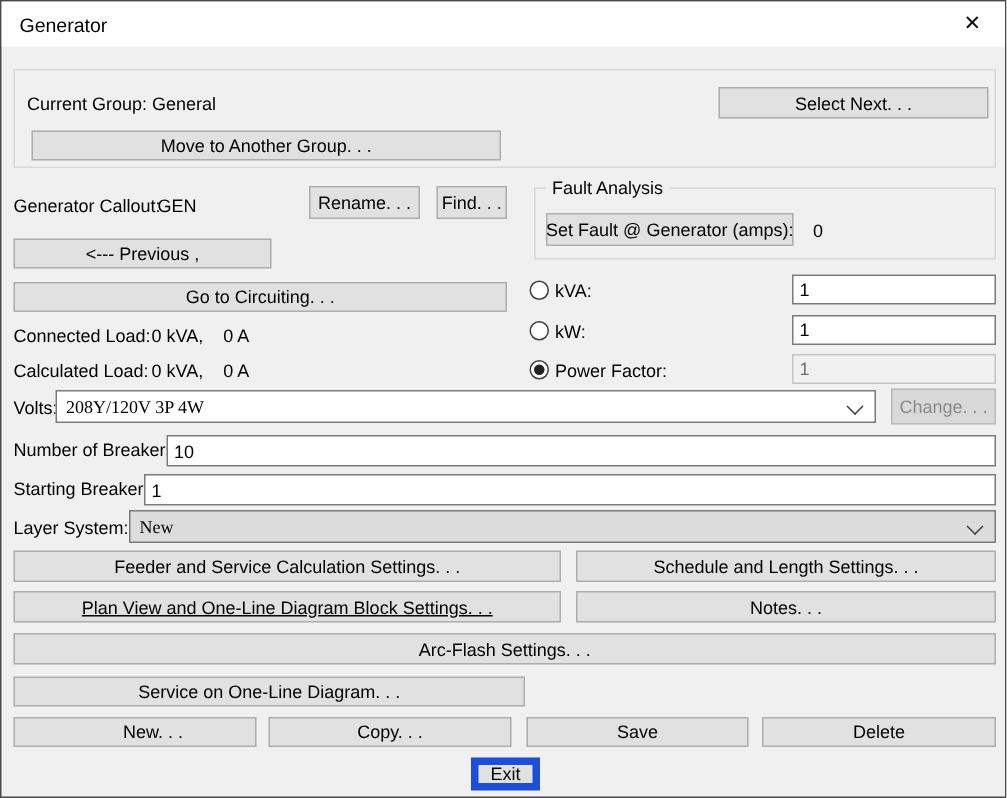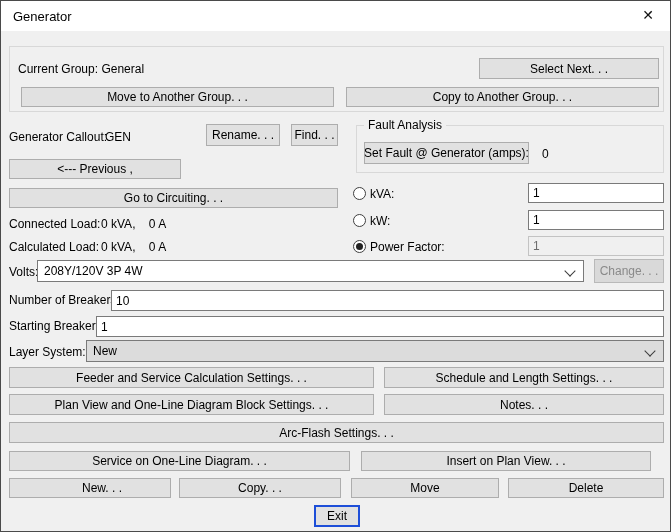--- a/index.html
+++ b/index.html
@@ -4,28 +4,28 @@
 <style>
   html,body { margin:0; padding:0; background:#fff; font-family:"Liberation Sans", sans-serif; }
   .window { position:relative; width:669px; height:530px; border:1px solid #4a4a4a; background:#f0f0f0; overflow:hidden; }
   .titlebar { position:absolute; left:0; top:0; width:100%; height:30px; background:#ffffff; }
   .title { position:absolute; left:12px; top:8px; font-size:13px; color:#000; }
   .close { position:absolute; right:16px; top:6px; font-size:14px; color:#111; cursor:default; }
   .lbl { position:absolute; font-size:12px; color:#000; white-space:pre; }
   .btn { position:absolute; background:#e1e1e1; border:1px solid #adadad; font-size:12px; color:#000;
          display:flex; align-items:center; justify-content:center; box-sizing:border-box; white-space:pre; }
   .btn.disabled { background:#d9d9d9; border-color:#b9b9b9; color:#8a8a8a; }
-  .btn.default-focus { border:2px solid #1d4ed8; }
+  .btn.default-focus { border:5px solid #1d4ed8; }
   .gbox { position:absolute; border:1px solid #d8d8d8; box-sizing:border-box;padding-left:25px; }
   .gbox-label { position:absolute; top:-8px; left:7px; background:#f0f0f0; padding:0 4px; font-size:12px; white-space:nowrap; }
   .input { position:absolute; background:#fff; border:1px solid #7a7a7a; font-size:12px; color:#000;
            padding:0 4px; box-sizing:border-box; font-family:"Liberation Sans", sans-serif; outline:none; }
   .input:disabled, .input.disabled { background:#f0f0f0; color:#6d6d6d; border-color:#c3c3c3; }
   .combo { position:absolute; background:#fff; border:1px solid #7a7a7a; font-size:12px; color:#000;
-           display:flex; align-items:center; padding:0 6px; box-sizing:border-box; }
+           display:flex; align-items:center; padding:0 6px; box-sizing:border-box;font-family:Liberation Serif, serif; }
   .combo.gray { background:#dcdcdc; border-color:#7a7a7a; }
   .chev { position:absolute; right:9px; top:6px; width:7px; height:7px;
           border-right:1.4px solid #3c3c3c; border-bottom:1.4px solid #3c3c3c;
           transform:rotate(45deg); }
   .radio { position:absolute; width:13px; height:13px; border:1px solid #3f3f3f; border-radius:50%;
            background:#fff; box-sizing:border-box; }
   .radio.selected::after { content:""; position:absolute; left:2px; top:2px; width:7px; height:7px;
            border-radius:50%; background:#222; }
 </style>
 </head>
@@ -35,21 +35,20 @@
 
   <div class="titlebar">
     <span class="title">Generator</span>
     <span class="close">✕</span>
   </div>
 
   <div class="gbox" style="left:8px; top:45px; width:655px; height:66px;"></div>
   <span class="lbl" style="left:17px; top:61px;"><span>Current Group:</span> <span>General</span></span>
   <div class="btn" style="left:478px; top:57px; width:180px; height:21px;">Select Next. . .</div>
   <div class="btn" style="left:20px; top:86px; width:313px; height:20px;">Move to Another Group. . .</div>
-  <div class="btn" style="left:345px; top:86px; width:313px; height:20px;">Copy to Another Group. . .</div>
 
   <span class="lbl" style="left:8px; top:129px;">Generator Callout:</span>
   <span class="lbl" style="left:104px; top:129px;">GEN</span>
   <div class="btn" style="left:205px; top:123px; width:74px; height:22px;">Rename. . .</div>
   <div class="btn" style="left:290px; top:123px; width:47px; height:22px;">Find. . .</div>
   <div class="btn" style="left:8px; top:158px; width:172px; height:20px;">&lt;--- Previous ,</div>
   <div class="btn" style="left:8px; top:187px; width:329px; height:20px;">Go to Circuiting. . .</div>
 
   <div class="gbox" style="left:355px; top:124px; width:308px; height:48px;">
     <span class="gbox-label">Fault Analysis</span>
@@ -85,27 +84,26 @@
   <input class="input" style="left: 95px; top: 315px; width: 568px; height: 21px;" value="1">
 
   <span class="lbl" style="left:8px; top:344px;">Layer System:</span>
   <div class="combo gray" style="left:85px; top:339px; width:578px; height:22px;">
     <span>New</span>
     <span class="chev"></span>
   </div>
 
   <div class="btn" style="left:383px; top:366px; width:280px; height:21px;">Schedule and Length Settings. . .</div>
   <div class="btn" style="left:8px; top:366px; width:365px; height:21px;">Feeder and Service Calculation Settings. . .</div>
-  <div class="btn" style="left:8px; top:393px; width:365px; height:21px;">Plan View and One-Line Diagram Block Settings. . .</div>
+  <div class="btn" style="left:8px; top:393px; width:365px; height:21px;text-decoration:underline;">Plan View and One-Line Diagram Block Settings. . .</div>
   <div class="btn" style="left:383px; top:393px; width:280px; height:21px;">Notes. . .</div>
   <div class="btn" style="left:8px; top:421px; width:655px; height:21px;">Arc-Flash Settings. . .</div>
 
   <div class="btn" style="left:8px; top:450px; width:341px; height:20px;">Service on One-Line Diagram. . .</div>
-  <div class="btn" style="left:360px; top:450px; width:290px; height:20px;">Insert on Plan View. . .</div>
 
   <div class="btn" style="left:8px; top:477px; width:162px; height:20px;padding-left:24px;">New. . .</div>
   <div class="btn" style="left:178px; top:477px; width:162px; height:20px;">Copy. . .</div>
-  <div class="btn" style="left:350px; top:477px; width:148px; height:20px;">Move</div>
+  <div class="btn" style="left:350px; top:477px; width:148px; height:20px;">Save</div>
   <div class="btn" style="left:507px; top:477px; width:156px; height:20px;">Delete</div>
 
   <div class="btn default-focus" style="left:313px; top:504px; width:46px; height:22px;">Exit</div>
 
 </div>
 
 </body></html>

